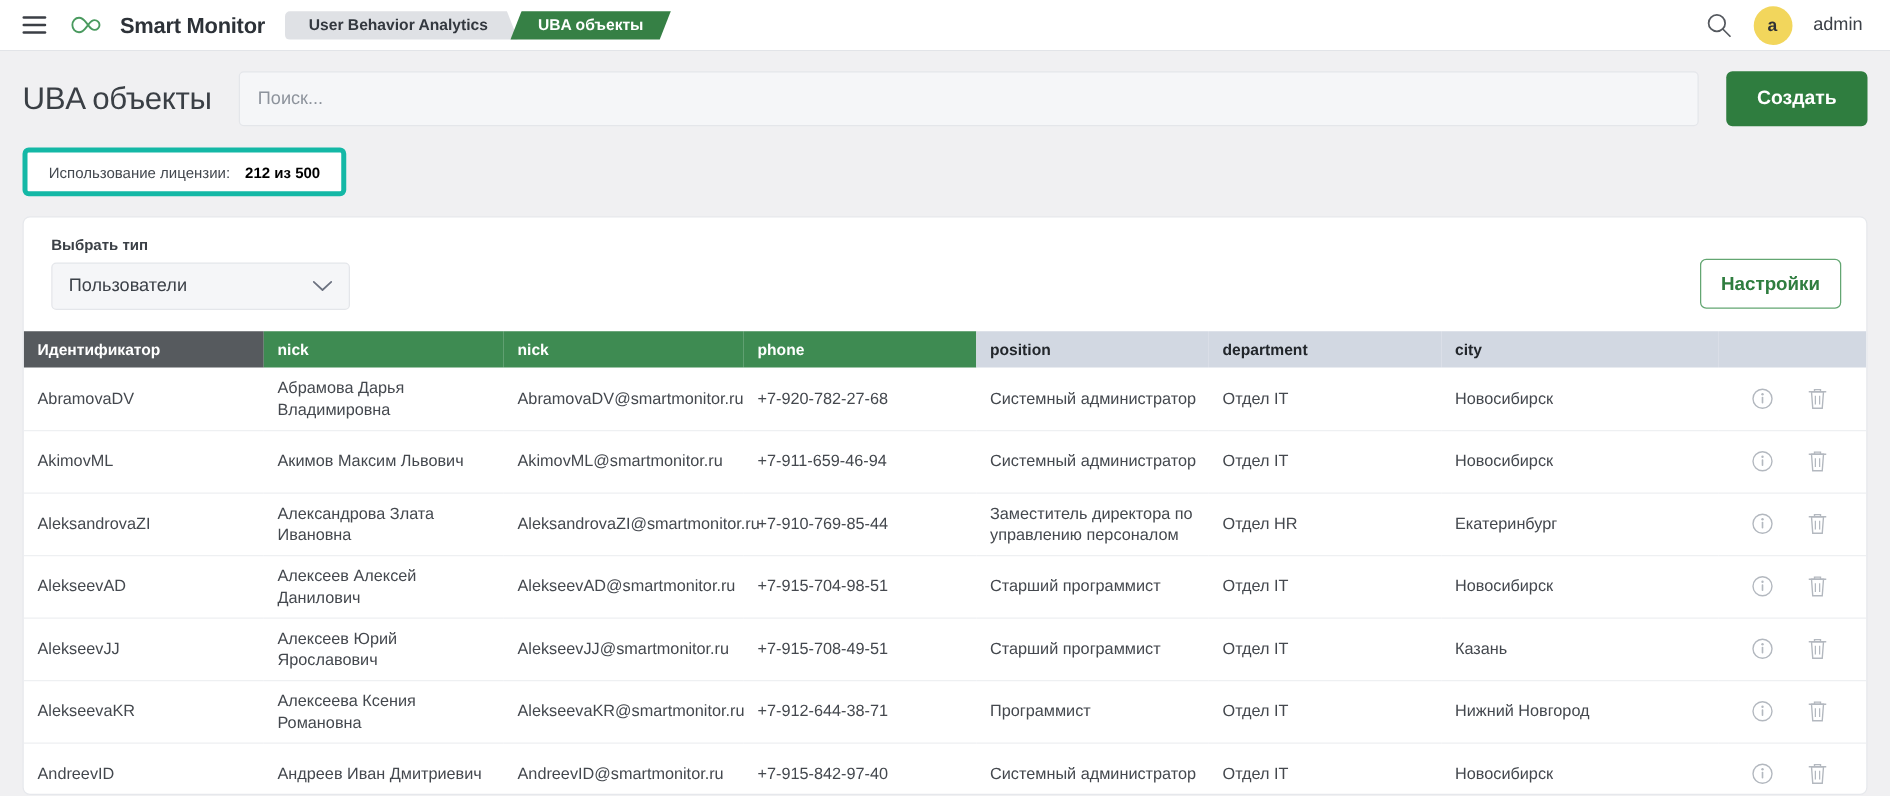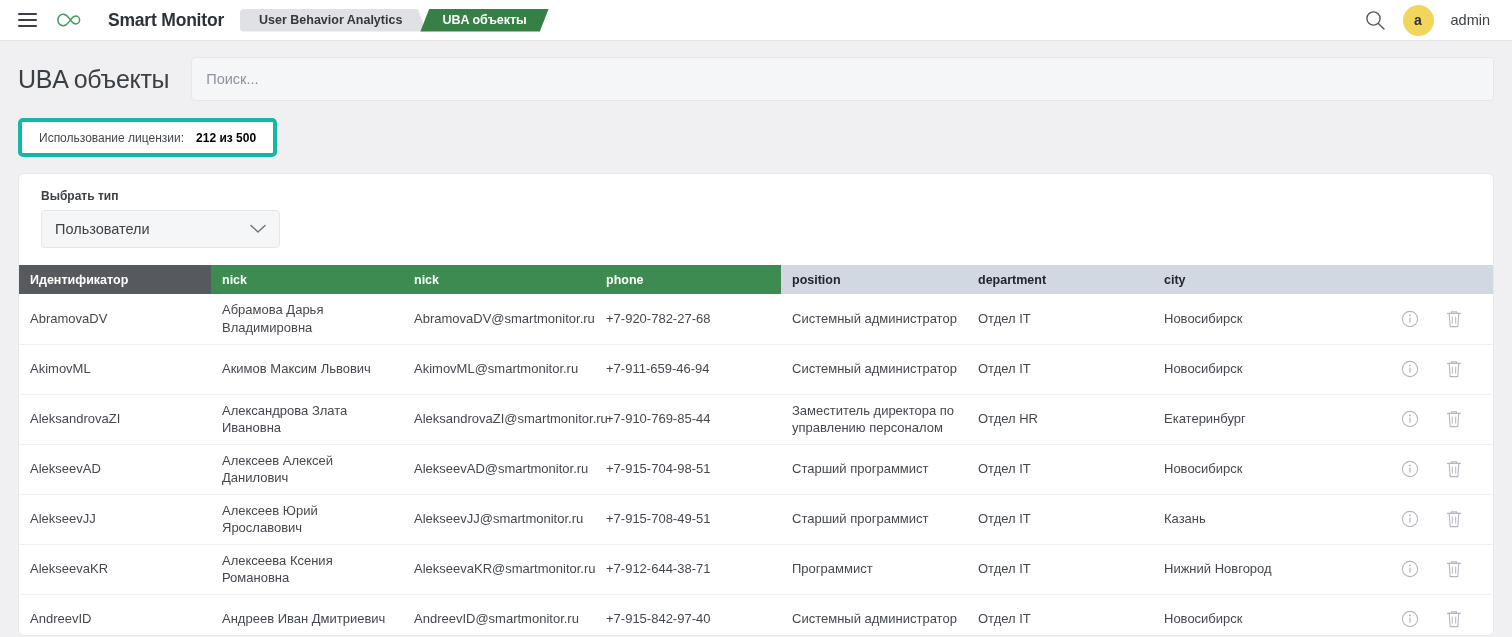--- a/index.html
+++ b/index.html
@@ -30,21 +30,21 @@
     margin-right: 14px;
   }
   .hamburger span {
     display: block; width: 19px; height: 2px;
     background: #3b3f45; border-radius: 1px;
   }
   .brand { display: flex; align-items: center; gap: 8px; }
   .brand-mark { width: 34px; height: 20px; display:block; }
   .brand-name {
     font-size: 17.5px; font-weight: bold; color: #2d3238;
-    letter-spacing: -0.2px; white-space: nowrap; margin-left: 12px;
+    letter-spacing: -0.2px; white-space: nowrap;
   }
 
   .crumbs { display: flex; align-items: center; margin-left: 16px; }
   .crumb {
     font-size: 12.5px; font-weight: bold;
     height: 23px; display: flex; align-items: center;
     padding: 0 19px; cursor: pointer; white-space: nowrap;
   }
   .crumb-gray {
     background: #dfe1e5; color: #33383f;
@@ -216,20 +216,21 @@
     <div class="username">admin</div>
   </div>
 </div>
 
 
 <div class="pagehead">
   <div class="page-title">UBA объекты</div>
   <div class="search-wrap">
     <input class="search-input" type="text" placeholder="Поиск..." style="">
   </div>
+  <button class="btn-create">Создать</button>
 </div>
 
 
 <div class="license">
   <span>Использование лицензии:</span>
   <b>212 из 500</b>
 </div>
 
 
 <div class="card">
@@ -237,20 +238,21 @@
   <div class="card-top">
     <div class="type-field">
       <div class="type-label">Выбрать тип</div>
       <div class="type-select">
         <span class="type-select-value">Пользователи</span>
         <svg class="chev" width="16" height="10" viewBox="0 0 16 10">
           <polyline points="1,1.5 8,8 15,1.5" fill="none" stroke="#6c7280" stroke-width="1.4" stroke-linecap="round" stroke-linejoin="round"></polyline>
         </svg>
       </div>
     </div>
+    <button class="btn-settings">Настройки</button>
   </div>
 
   <div class="tbl-wrap">
     <table class="grid">
       <colgroup>
         <col style="width:192px">
           <col style="width:192px">
           <col style="width:192px">
         <col style="width:186px">
           <col style="width:186px">

